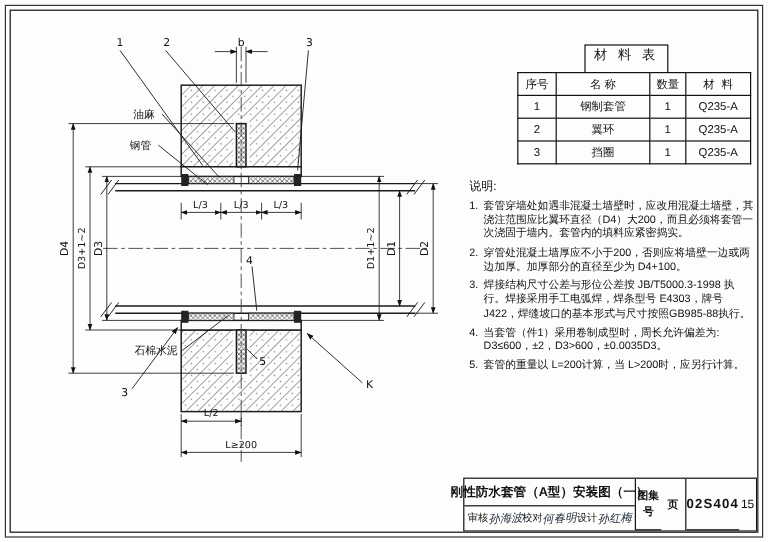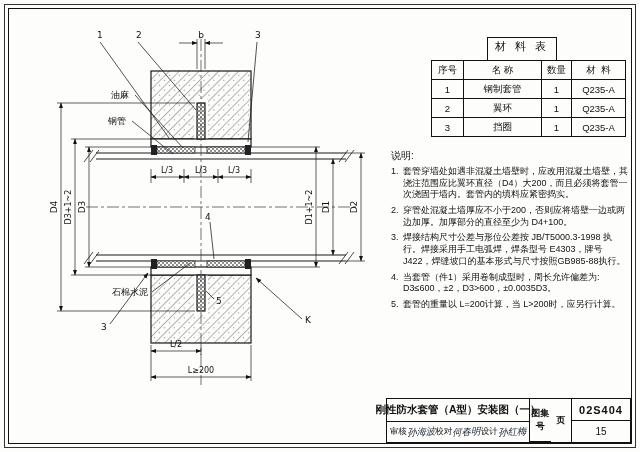--- a/index.html
+++ b/index.html
@@ -32,21 +32,21 @@
   .tb-title { flex:1.15; display:flex; align-items:center; justify-content:center;
               font-weight:bold; font-size:10.5px; border-bottom:1px solid #111; white-space:nowrap; }
   .tb-sigs { flex:1; display:flex; align-items:center; justify-content:center;
              font-size:8.5px; padding:0 2px; white-space:nowrap; }
   .sig { font-family:"DejaVu Serif",serif; font-style:italic; font-size:9.5px; color:#1c2736;
          transform:rotate(-3deg); }
   .tb-mid { width:42px; border-right:1.5px solid #111; display:flex; flex-direction:row;
             font-size:9px; text-align:center;font-weight:bold; }
   .tb-mid > div { flex:1; display:flex; align-items:center; justify-content:center; }
   .tb-mid > div:first-child { border-bottom:1px solid #111; }
-  .tb-right { width:58px; display:flex; flex-direction:column; text-align:center; }
+  .tb-right { width:58px; display:flex; flex-direction:row; text-align:center; }
   .tb-right > div { flex:1; display:flex; align-items:center; justify-content:center; }
   .tb-right > div:first-child { border-bottom:1px solid #111; font-weight:bold; font-size:11px; letter-spacing:1px; }
   .tb-right > div:last-child { font-size:10px; }
 
   
   svg text { font-family:"DejaVu Sans","Liberation Sans",sans-serif; fill:#111; stroke:none; }
 </style>
 </head>
 <body>
 

